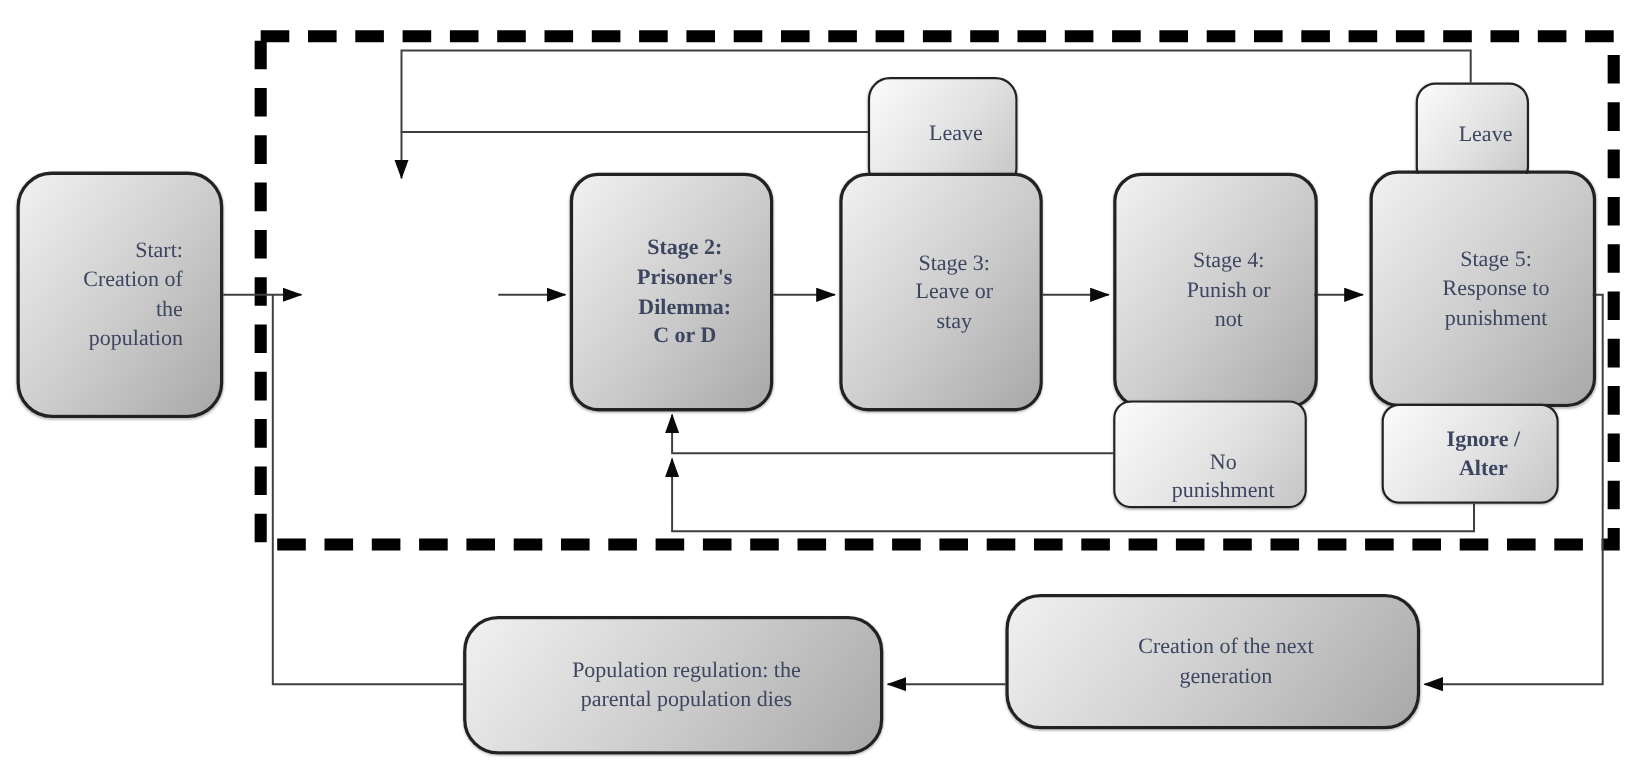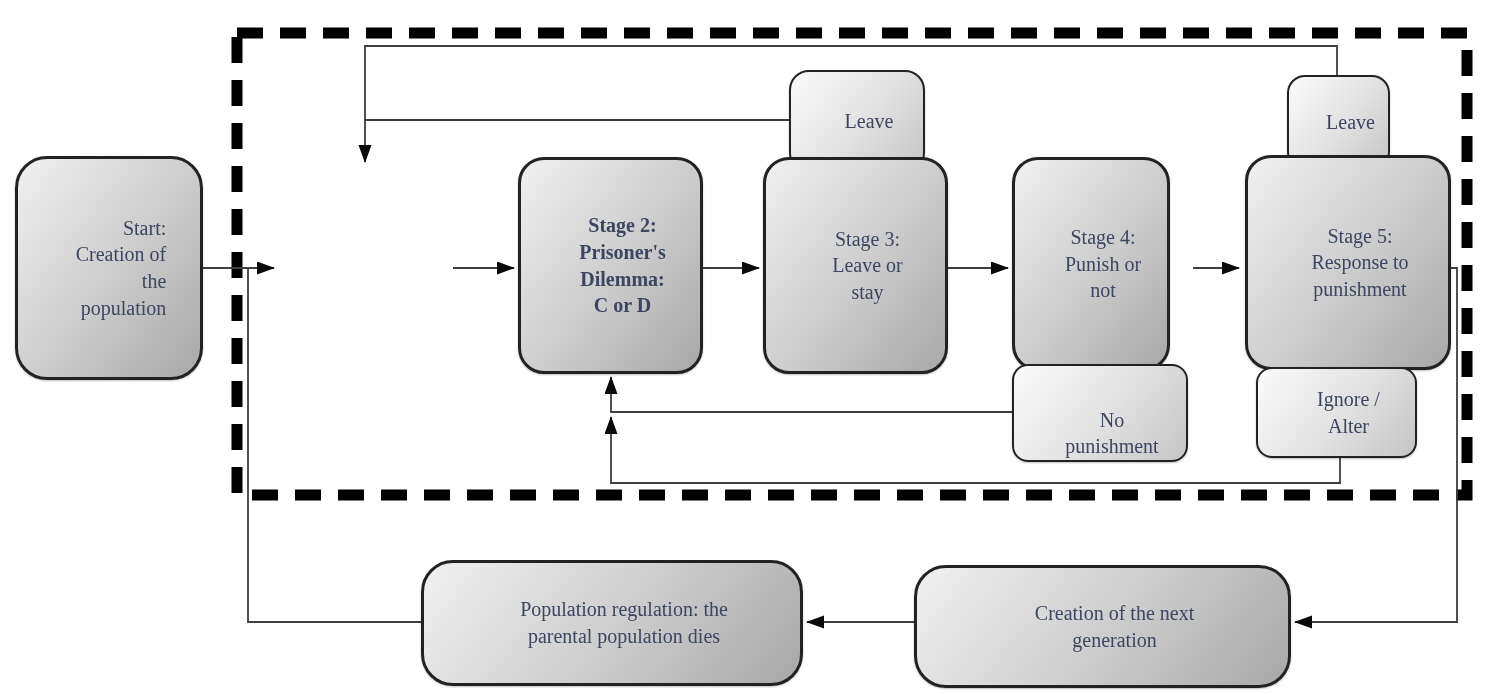--- a/index.html
+++ b/index.html
@@ -84,49 +84,49 @@
   <div class="node light" style="left:789px;top:70px;width:136px;height:103px;border-radius:20px;">
     <div class="node-label">Leave</div>
   </div>
 
   <div class="node" style="left:763px;top:157px;width:185px;height:217px;">
     <div class="node-label">Stage 3:
 Leave or
 stay</div>
   </div>
 
-  <div class="node" style="left:1012px;top:157px;width:158px;height:214px;">
+  <div class="node" style="left:1012px;top:157px;width:186px;height:214px;">
     <div class="node-label">Stage 4:
 Punish or
 not</div>
   </div>
 
   <div class="node light" style="left:1287px;top:75px;width:103px;height:95px;border-radius:18px;">
     <div class="node-label">Leave</div>
   </div>
 
   <div class="node" style="left:1245px;top:155px;width:206px;height:215px;">
     <div class="node-label">Stage 5:
 Response to
 punishment</div>
   </div>
 
   <div class="node light" style="left:1012px;top:364px;width:176px;height:98px;align-items:flex-end;">
     <div class="node-label">No
 punishment</div>
   </div>
 
-  <div class="node light" style="left:1256px;top:367px;width:161px;height:91px;">
+  <div class="node light" style="left:1256px;top:367px;width:161px;height:91px;font-weight:bold;">
     <div class="node-label">Ignore /
 Alter</div>
   </div>
 
   <div class="node wide" style="left:421px;top:560px;width:382px;height:126px;">
     <div class="node-label">Population regulation: the
 parental population dies</div>
   </div>
 
-  <div class="node wide" style="left:914px;top:565px;width:377px;height:123px;">
+  <div class="node wide" style="left:914px;top:540px;width:377px;height:123px;">
     <div class="node-label">Creation of the next
 generation</div>
   </div>
 
 </div>
 
 </body></html>

